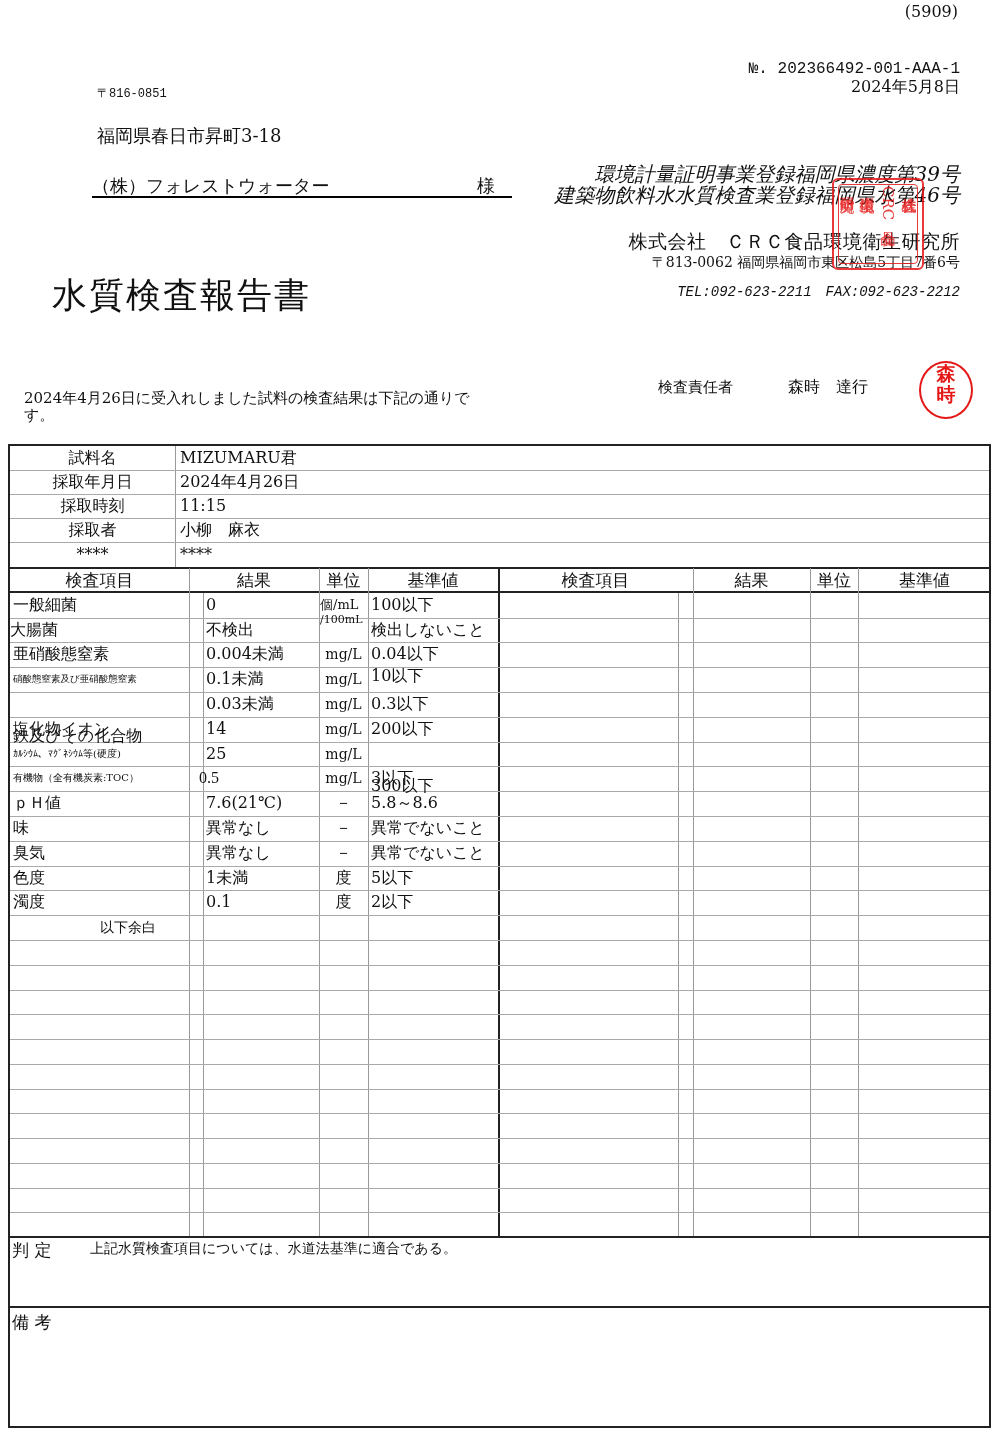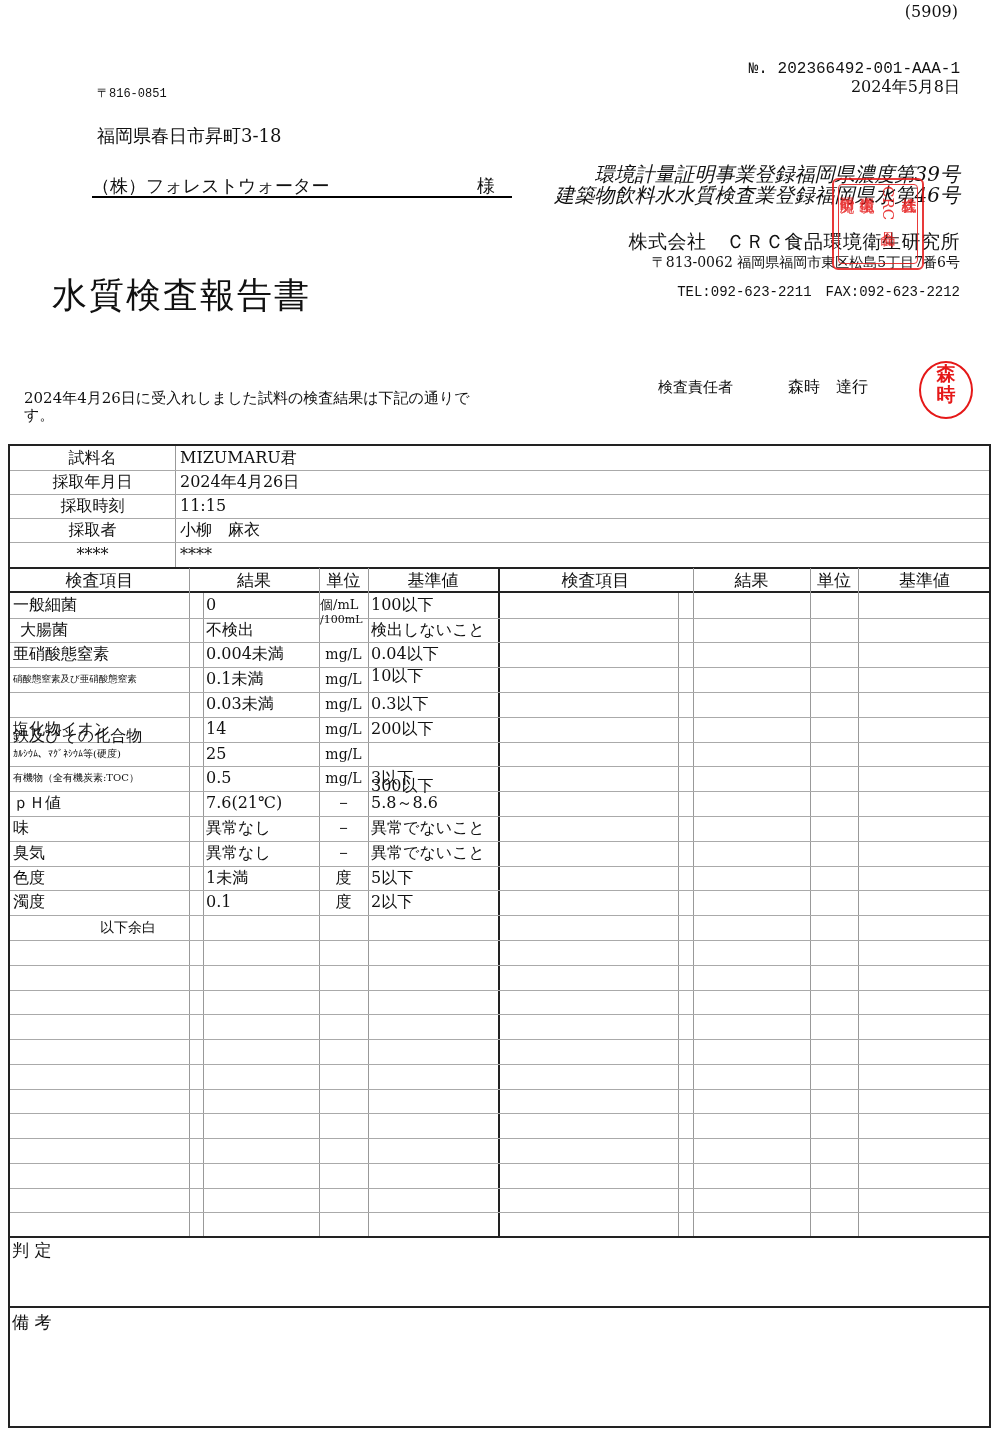--- a/index.html
+++ b/index.html
@@ -17,21 +17,21 @@
   #address { left:97px; top:124px; font-size:18px; }
   #recipient { left:92px; top:174px; width:420px; font-size:18px; border-bottom:2px solid #000000; height:22px; }
   #recipient .name { position:absolute; left:0; top:0; }
   #recipient .hon { position:absolute; left:385px; top:0; }
 
   .cert { right:40px; font-size:20px;font-style:italic; }
   #cert1 { top:161px; }
   #cert2 { top:182px; }
   #lab-name { right:40px; top:229px; font-size:19px; letter-spacing:0.5px; }
   #lab-addr { right:40px; top:254px; font-size:14px; }
-  #lab-tel { right:40px; top:275px; font-size:14px; }
+  #lab-tel { right:40px; top:275px; font-size:14px;font-style:italic; }
 
   #lab-stamp { left:832px; top:178px; width:88px; height:88px; border:2px solid #e51818; border-radius:6px;
                color:#e51818; opacity:0.85; }
   #lab-stamp .inner { position:absolute; left:4px; top:4px; right:4px; bottom:4px; border:1px solid #e51818; border-radius:4px; }
   #lab-stamp .col { position:absolute; top:6px; width:20px; font-size:15px; line-height:19px; writing-mode:vertical-rl; text-align:center; }
 
   #title { left:52px; top:272px; font-size:35px; letter-spacing:2px; }
   #intro { left:24px; top:390px; font-size:15px; line-height:17px; white-space:normal; width:460px; }
   #inspector-label { left:658px; top:378px; font-size:15px; }
   #inspector-name { left:788px; top:377px; font-size:16px; }
@@ -156,21 +156,21 @@
   <div class="hl" style="top:766px"></div>
   <div class="hl dark" style="top:790px"></div>
 
   <div>
     <div class="cell" style="left:3px; top:147px;">一般細菌</div>
     <div class="cell" style="left:196px; top:147px;">0</div>
     <div class="cell" style="left:310px; top:147px; font-size:13px;">個/mL</div>
     <div class="cell" style="left:361px; top:147px;">100以下</div>
   </div>
   <div>
-    <div class="cell" style="left:10px; top:172px;text-align:right;">大腸菌</div>
+    <div class="cell" style="left:0; top:172px;text-align:right;">大腸菌</div>
     <div class="cell" style="left:196px; top:172px;">不検出</div>
     <div class="cell unit-small" style="left:310px; top:162px;">/100mL</div>
     <div class="cell" style="left:361px; top:172px;">検出しないこと</div>
   </div>
   <div>
     <div class="cell" style="left:3px; top:196px;">亜硝酸態窒素</div>
     <div class="cell" style="left:196px; top:196px;">0.004未満</div>
     <div class="cell center" style="left:309px; width:49px; top:196px; font-size:14px;">mg/L</div>
     <div class="cell" style="left:361px; top:196px;">0.04以下</div>
   </div>
@@ -193,21 +193,21 @@
     <div class="cell" style="left:361px; top:271px;">200以下</div>
   </div>
   <div>
     <div class="cell small" style="left:3px; top:296px;">ｶﾙｼｳﾑ、ﾏｸﾞﾈｼｳﾑ等(硬度)</div>
     <div class="cell" style="left:196px; top:296px;">25</div>
     <div class="cell center" style="left:309px; width:49px; top:296px; font-size:14px;">mg/L</div>
     <div class="cell" style="left:361px; top:296px;margin-top:32px;">300以下</div>
   </div>
   <div>
     <div class="cell small" style="left:3px; top:320px;">有機物（全有機炭素:TOC）</div>
-    <div class="cell" style="left:196px; top:320px;">0.5</div>
+    <div class="cell" style="left:189px; top:320px;font-family:Liberation Serif, serif;">0.5</div>
     <div class="cell center" style="left:309px; width:49px; top:320px; font-size:14px;">mg/L</div>
     <div class="cell" style="left:361px; top:320px;">3以下</div>
   </div>
   <div>
     <div class="cell" style="left:3px; top:345px;">ｐＨ値</div>
     <div class="cell" style="left:196px; top:345px;">7.6(21℃)</div>
     <div class="cell center" style="left:309px; width:49px; top:345px;">－</div>
     <div class="cell" style="left:361px; top:345px;">5.8～8.6</div>
   </div>
   <div>
@@ -230,17 +230,18 @@
   </div>
   <div>
     <div class="cell" style="left:3px; top:444px;">濁度</div>
     <div class="cell" style="left:196px; top:444px;">0.1</div>
     <div class="cell center" style="left:309px; width:49px; top:444px;">度</div>
     <div class="cell" style="left:361px; top:444px;">2以下</div>
   </div>
   <div class="cell sans" style="left:90px; top:469px; font-size:14px;">以下余白</div>
 
   <div class="cell" style="left:2px; top:792px; font-size:17px;">判 定</div>
+  <div class="cell" style="left:80px; top:790px; font-size:14px;">上記水質検査項目については、水道法基準に適合である。</div>
   <div class="hl dark" style="top:860px"></div>
 
   <div class="cell" style="left:2px; top:864px; font-size:17px;">備 考</div>
   <div class="cell" style="left:80px; top:864px;"></div>
 </div>
 
 </body></html>

